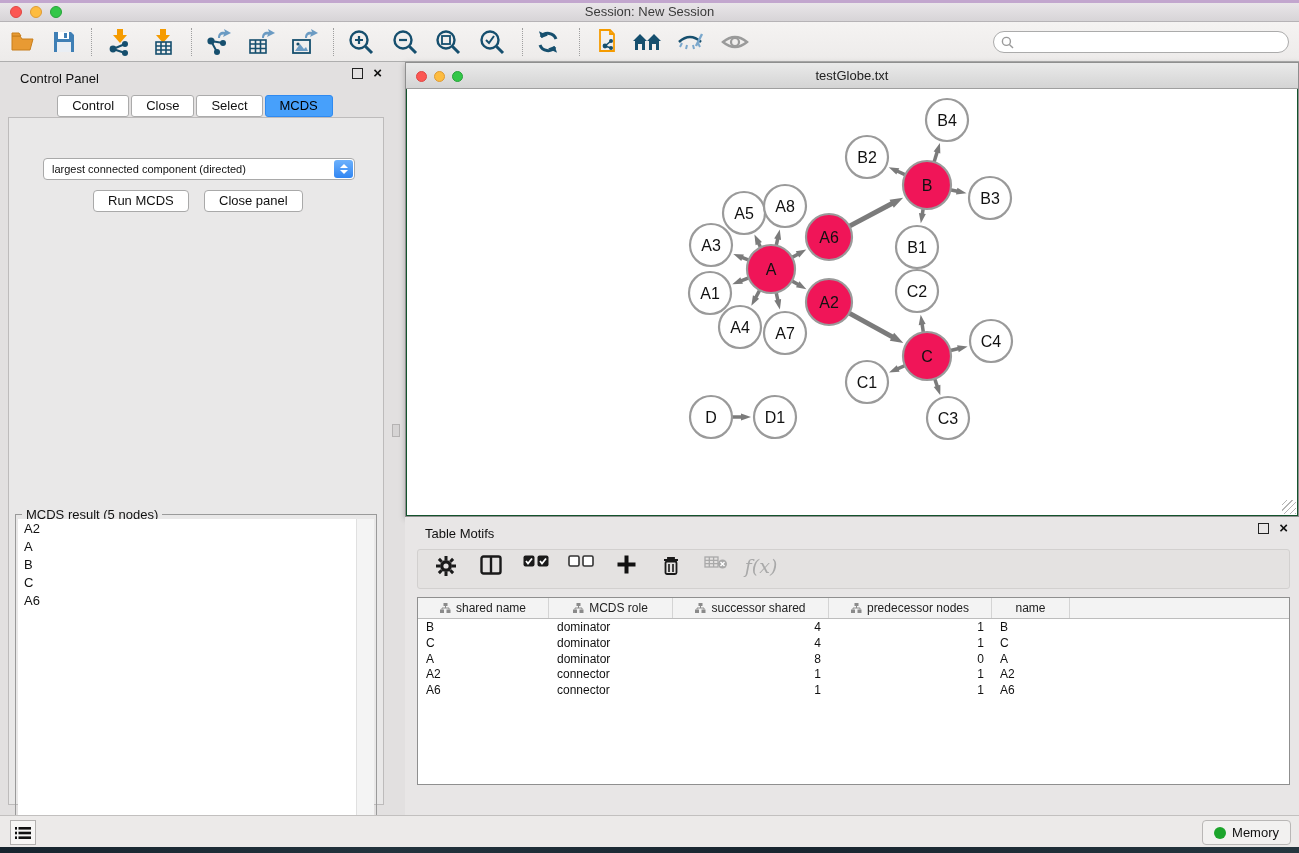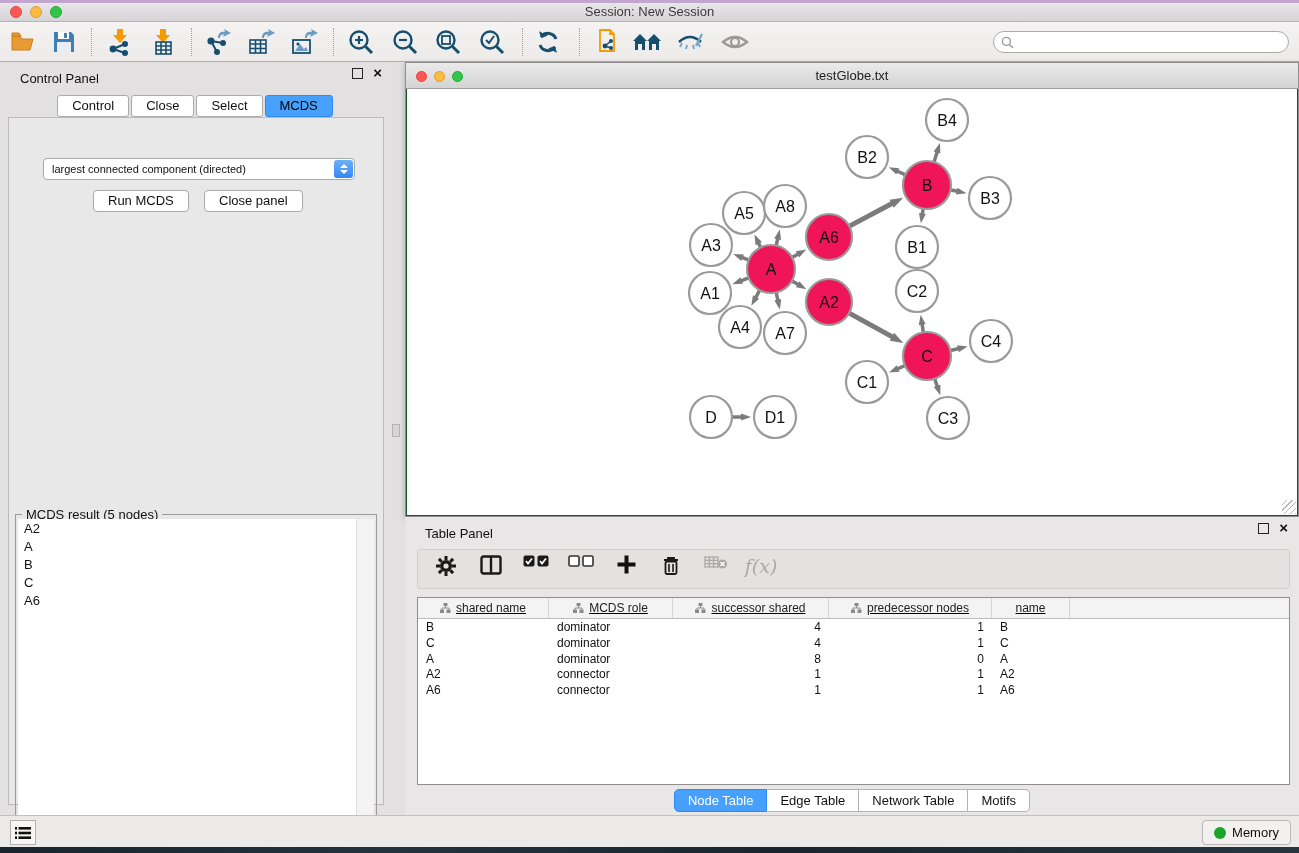--- a/index.html
+++ b/index.html
@@ -70,21 +70,21 @@
   .resize-grip { position:absolute; right:2px; bottom:2px; width:14px; height:14px;
     background:repeating-linear-gradient(135deg, transparent 0 3px, #b5b5b5 3px 4px); }
 
   
   .table-panel { left:405px; top:517px; width:894px; height:298px; background:#e8e6e6; }
   .tp-toolbar { position:absolute; left:12px; top:32px; width:873px; height:40px; background:#e4e2e1;
     border:1px solid #d2d0cf; border-radius:3px; display:flex; align-items:center; gap:17px; padding-left:14px; }
   .tp-tbtn { width:28px; height:28px; display:flex; align-items:flex-start; justify-content:center; }
   .fx { font-family:"DejaVu Serif",serif; font-style:italic; font-size:19px; color:#a9a9a9; }
   .datatable { position:absolute; left:12px; top:80px; width:873px; height:188px; background:#fff; border:1px solid #8f8f8f; overflow:hidden;}
-  .thead { display:flex; height:21px; background:#f3f3f3; border-bottom:1px solid #bdbdbd;text-decoration:underline; }
+  .thead { display:flex; height:21px; background:#f3f3f3; border-bottom:1px solid #bdbdbd; }
   .th { display:flex; align-items:center; justify-content:center; gap:5px; font-size:12px; color:#222;
     border-right:1px solid #d4d4d4; }
   .tr { display:flex; height:15.8px; }
   .td { font-size:12px; color:#111; padding:1px 8px 0 8px; white-space:nowrap; }
   .td.num { text-align:right; }
   .tp-tabs { position:absolute; left:0; top:272px; width:100%; display:flex; justify-content:center; }
   .tp-tab { height:23px; padding:0 13px; font-size:13px; line-height:21px; background:#fff;
     border:1px solid #b3b3b3; border-left:none; color:#111; }
   .tp-tab:first-child { border-left:1px solid #b3b3b3; border-radius:5px 0 0 5px; }
   .tp-tab:last-child { border-radius:0 5px 5px 0; }
@@ -387,21 +387,21 @@
         <text x="368" y="328" dy=".35em" text-anchor="middle" font-size="16" fill="#111111">D1</text>
       </svg>
   </div>
   <div class="resize-grip"></div>
 </div>
 
 <div class="abs hgrip" style="left:843px; top:517px;"></div>
 
 <div class="abs table-panel">
   <div class="panel-head">
-    <span class="ptitle">Table Panel</span>
+    <span class="ptitle">Table Motifs</span>
     <span class="float-box" style="right:30px"></span>
     <span class="xglyph" style="right:11px">×</span>
   </div>
   <div class="tp-toolbar">
     <div class="tp-tbtn">
       <svg width="22" height="22" viewBox="0 0 22 22">
         <g fill="#1a1a1a">
           <circle cx="11" cy="11" r="6"></circle>
           <g stroke="#1a1a1a" stroke-width="3">
             <path d="M11 1 V5 M11 17 V21 M1 11 H5 M17 11 H21 M3.9 3.9 L6.7 6.7 M15.3 15.3 L18.1 18.1 M18.1 3.9 L15.3 6.7 M6.7 15.3 L3.9 18.1"></path>
@@ -539,26 +539,20 @@
         <div class="tr">
           <div class="td" style="width: 131px;">A6</div>
           <div class="td" style="width: 124px;">connector</div>
           <div class="td num" style="width: 156px;">1</div>
           <div class="td num" style="width: 163px;">1</div>
           <div class="td" style="width: 78px;">A6</div>
         </div>
       </div>
   </div>
 
-  <div class="tp-tabs">
-    <div class="tp-tab active">Node Table</div>
-    <div class="tp-tab">Edge Table</div>
-    <div class="tp-tab">Network Table</div>
-    <div class="tp-tab">Motifs</div>
-  </div>
 </div>
 
 <div class="abs statusbar">
   <div class="list-btn">
     <svg width="16" height="14" viewBox="0 0 16 14">
       <g fill="#111">
         <rect x="0" y="1" width="2" height="2.6"></rect>
           <rect x="3.5" y="1" width="12.5" height="2.6"></rect>
         <rect x="0" y="5.7" width="2" height="2.6"></rect>
           <rect x="3.5" y="5.7" width="12.5" height="2.6"></rect>

